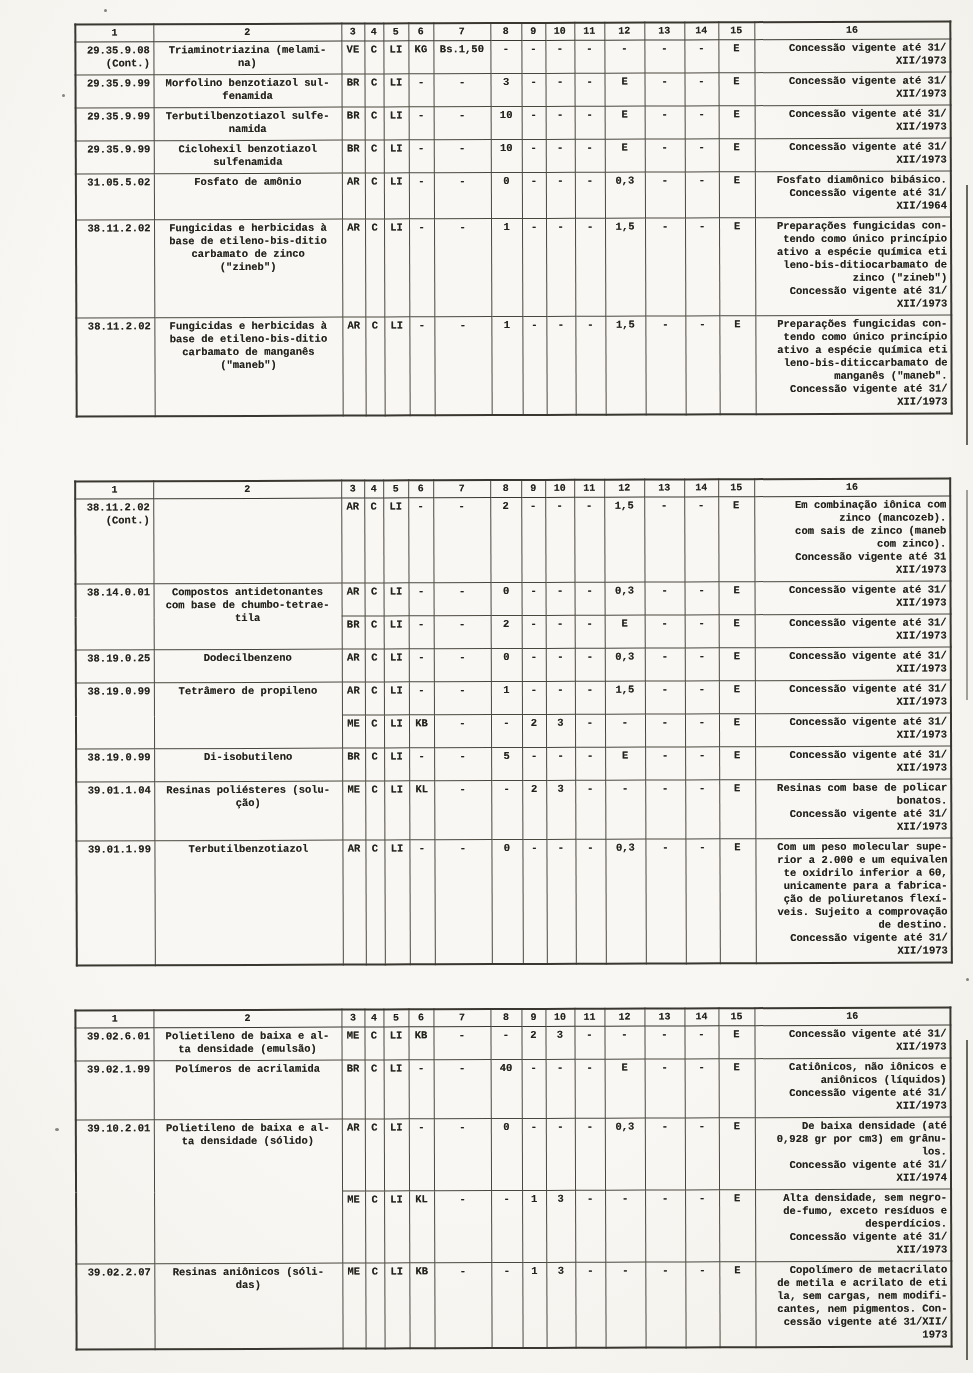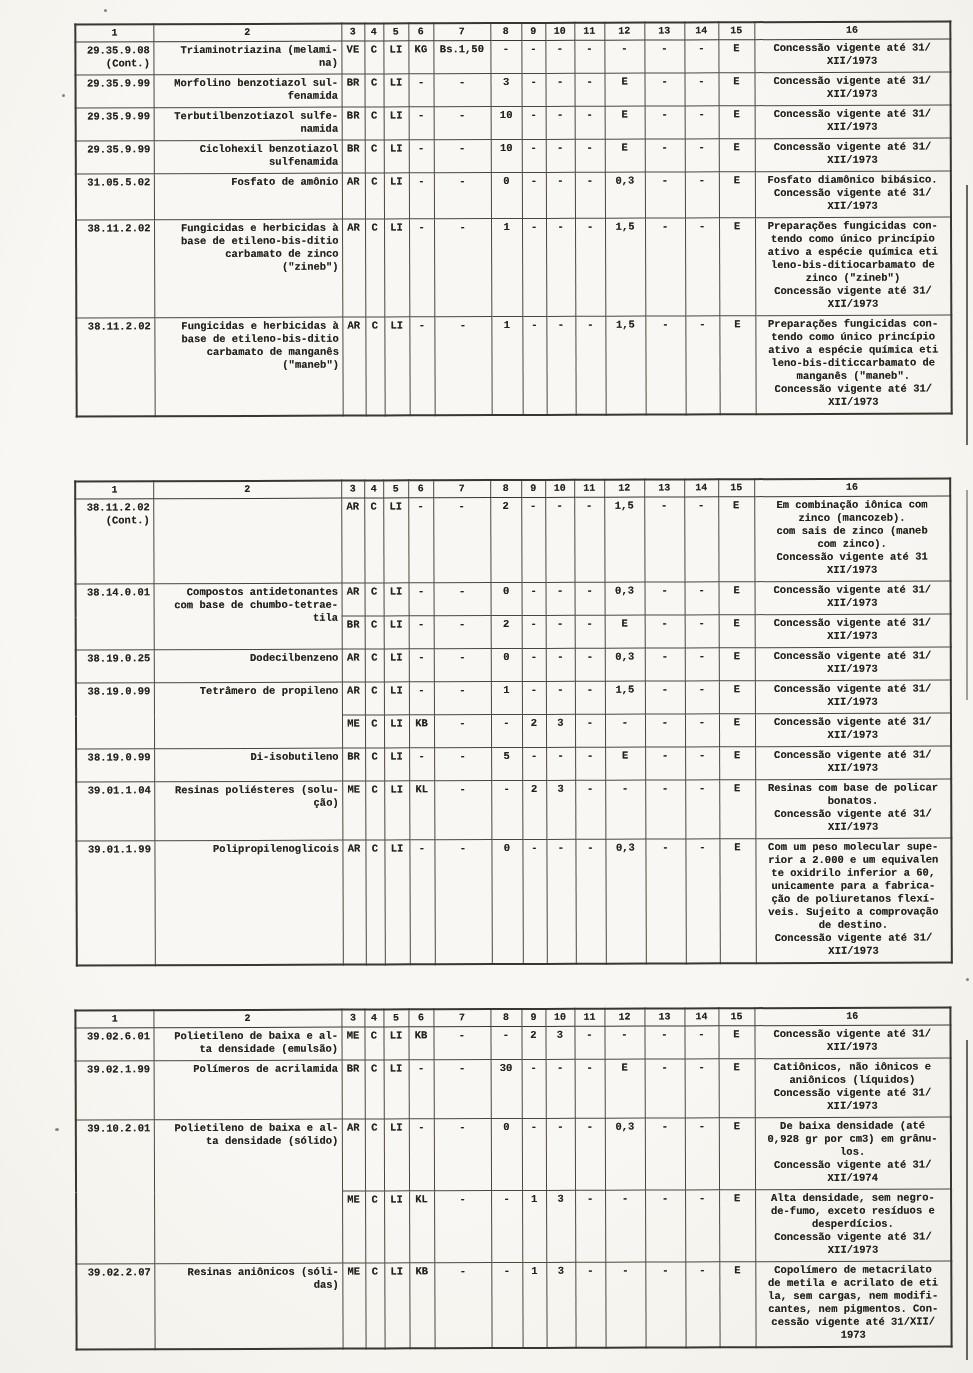--- a/index.html
+++ b/index.html
@@ -28,22 +28,22 @@
     padding: 2px 3px 4px 3px;
     color: #23221b;
     text-shadow: 0 0 0.5px rgba(35,34,27,0.55);
     overflow: hidden;
   }
   .doc-table th {
     font-size: 10px; text-align: center; padding: 1px 0 2px 0; height: 16px;
     border-bottom: 1.5px solid #39372f;
   }
   td.code-cell { white-space: pre-line; text-align: right; }
-  td.desc-cell { white-space: pre-line; text-align: right; margin-top: 14px; }
-  td.obs-cell  { white-space: pre-line; text-align: center; }
+  td.desc-cell { white-space: pre-line; text-align: center; margin-top: 14px; }
+  td.obs-cell  { white-space: pre-line; text-align: right; }
   td.num-cell  { text-align: center; padding-left: 1px; padding-right: 1px; }
   .speck { position: absolute; background: #55534a; border-radius: 50%; opacity: 0.7; }
   .s1 { left: 104px; top: 9px;   width: 3px; height: 3px; }
   .s2 { left: 62px;  top: 94px;  width: 3px; height: 3px; }
   .s3 { left: 55px;  top: 1128px; width: 4px; height: 3px; }
   .s4 { left: 966px; top: 978px; width: 3px; height: 3px; }
   .edge-line { position: absolute; width: 2px; background: #3a382f; opacity: 0.75; }
   .e1 { left: 966px; top: 185px;  height: 260px; }
   .e2 { left: 966px; top: 1040px; height: 320px; }
   .e3 { left: 966px; top: 490px;  height: 210px; opacity: 0.45; }
@@ -192,21 +192,21 @@
           <td class="num-cell">0</td>
           <td class="num-cell">-</td>
           <td class="num-cell">-</td>
           <td class="num-cell">-</td>
           <td class="num-cell">0,3</td>
           <td class="num-cell">-</td>
           <td class="num-cell">-</td>
           <td class="num-cell">E</td>
           <td class="obs-cell">Fosfato diamônico bibásico.
 Concessão vigente até 31/
-XII/1973</td>
+XII/1964</td>
         </tr>
         <tr>
           <td class="code-cell" rowspan="1">38.11.2.02</td>
           <td class="desc-cell" rowspan="1">Fungicidas e herbicidas à
 base de etileno-bis-ditio
 carbamato de zinco
 ("zineb")</td>
           <td class="num-cell">AR</td>
           <td class="num-cell">C</td>
           <td class="num-cell">LI</td>
@@ -450,21 +450,21 @@
           <td class="num-cell">-</td>
           <td class="num-cell">-</td>
           <td class="num-cell">E</td>
           <td class="obs-cell">Resinas com base de policar
 bonatos.
 Concessão vigente até 31/
 XII/1973</td>
         </tr>
         <tr>
           <td class="code-cell" rowspan="1">39.01.1.99</td>
-          <td class="desc-cell" rowspan="1">Polipropilenoglicois</td>
+          <td class="desc-cell" rowspan="1">Terbutilbenzotiazol</td>
           <td class="num-cell">AR</td>
           <td class="num-cell">C</td>
           <td class="num-cell">LI</td>
           <td class="num-cell">-</td>
           <td class="num-cell">-</td>
           <td class="num-cell">0</td>
           <td class="num-cell">-</td>
           <td class="num-cell">-</td>
           <td class="num-cell">-</td>
           <td class="num-cell">0,3</td>
@@ -544,21 +544,21 @@
 XII/1973</td>
         </tr>
         <tr>
           <td class="code-cell" rowspan="1">39.02.1.99</td>
           <td class="desc-cell" rowspan="1">Polímeros de acrilamida</td>
           <td class="num-cell">BR</td>
           <td class="num-cell">C</td>
           <td class="num-cell">LI</td>
           <td class="num-cell">-</td>
           <td class="num-cell">-</td>
-          <td class="num-cell">30</td>
+          <td class="num-cell">40</td>
           <td class="num-cell">-</td>
           <td class="num-cell">-</td>
           <td class="num-cell">-</td>
           <td class="num-cell">E</td>
           <td class="num-cell">-</td>
           <td class="num-cell">-</td>
           <td class="num-cell">E</td>
           <td class="obs-cell">Catiônicos, não iônicos e
 aniônicos (líquidos)
 Concessão vigente até 31/

